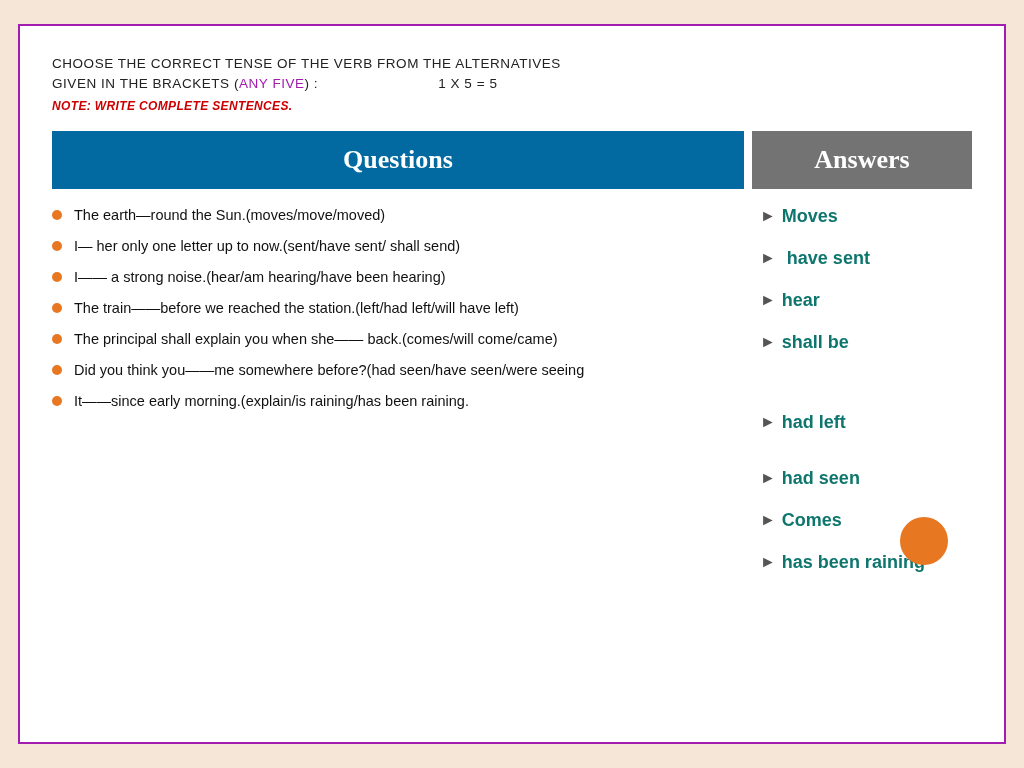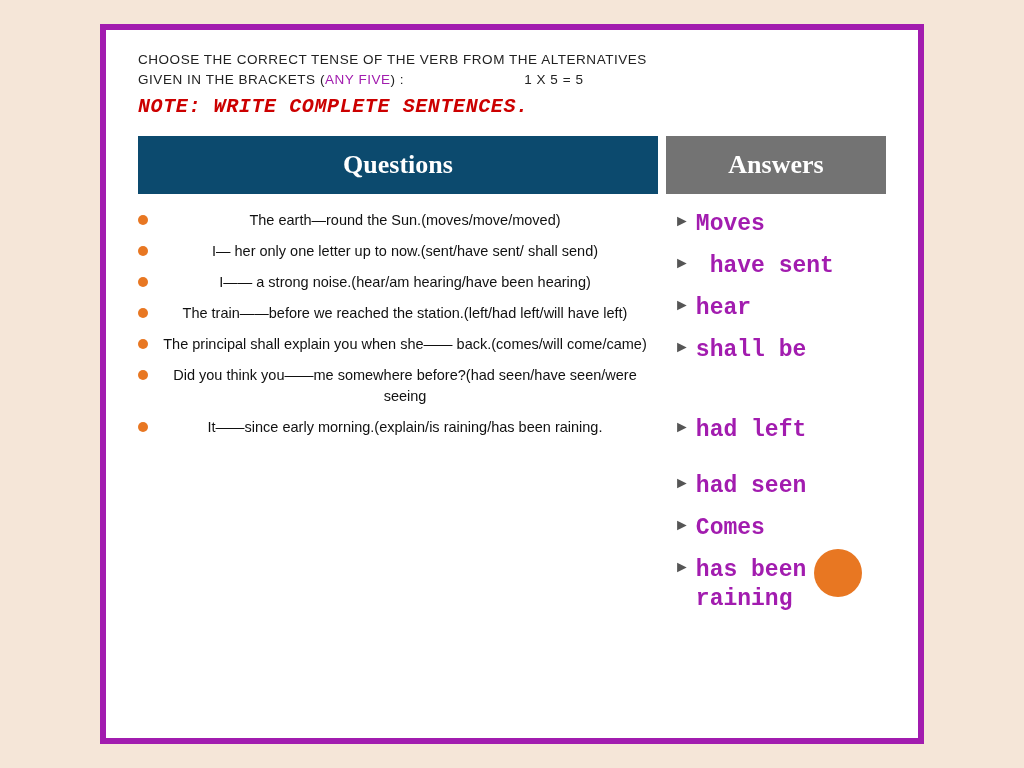--- a/index.html
+++ b/index.html
@@ -10,25 +10,25 @@
       width: 1024px;
       height: 768px;
       overflow: hidden;
       display: flex;
       align-items: center;
       justify-content: center;
     }
 
     .card {
       background: #fff;
-      width: 824px;
+      width: 988px;
       min-height: 720px;
-      padding: 20px 32px 24px 32px;
+      padding: 28px 32px 24px 32px;
       position: relative;
-      border: 6px solid #a21caf;
+      border: 2px solid #a21caf;
     }
 
     .instruction {
       font-size: 13.5px;
       font-family: 'Arial', sans-serif;
       text-transform: uppercase;
       letter-spacing: 0.04em;
       color: #222;
       margin-bottom: 4px;
       line-height: 1.5;
@@ -41,36 +41,35 @@
     }
 
     .instruction .score {
       margin-left: 120px;
       margin-top: 19px;
     }
 
     .note {
       font-style: italic;
       font-weight: bold;
-      font-size: 20px;
+      font-size: 12px;
       color: #cc0000;
       text-transform: uppercase;
       letter-spacing: 0.03em;
       margin-bottom: 18px;
-      font-family: Liberation Mono, monospace;
     }
 
     .table-container {
       display: flex;
       width: 100%;
       margin-bottom: 16px;
     }
 
     .col-questions-header {
-      background: #0c4a6e;
+      background: #0369a1;
       flex: 1;
       text-align: center;
       padding: 14px 16px;
       border-radius: 0;
     }
 
     .col-answers-header {
       background: #737373;
       width: 220px;
       text-align: center;
@@ -95,21 +94,20 @@
 
     .questions-list {
       flex: 1;
       padding-right: 16px;
     }
 
     .questions-list ul {
       list-style: none;
       padding: 0;
       margin: 0;
-      text-align: center;
     }
 
     .questions-list ul li {
       position: relative;
       padding-left: 22px;
       margin-bottom: 10px;
       font-size: 14.5px;
       line-height: 1.45;
       color: #111;
     }
@@ -140,24 +138,24 @@
 
     .answer-item .chevron {
       color: #555;
       font-size: 16px;
       margin-right: 6px;
       margin-top: 2px;
       font-weight: bold;
     }
 
     .answer-item .answer-text {
-      color: #a21caf;
-      font-size: 23px;
-      font-weight: bold;
-      font-family: Liberation Mono, monospace;
+      color: #0f766e;
+      font-size: 18px;
+      font-weight: bold;
+      font-family: Liberation Sans, sans-serif;
       line-height: 1.3;
     }
 
     .orange-circle {
       width: 48px;
       height: 48px;
       background: #e87722;
       border-radius: 50%;
       position: absolute;
       bottom: 28px;

